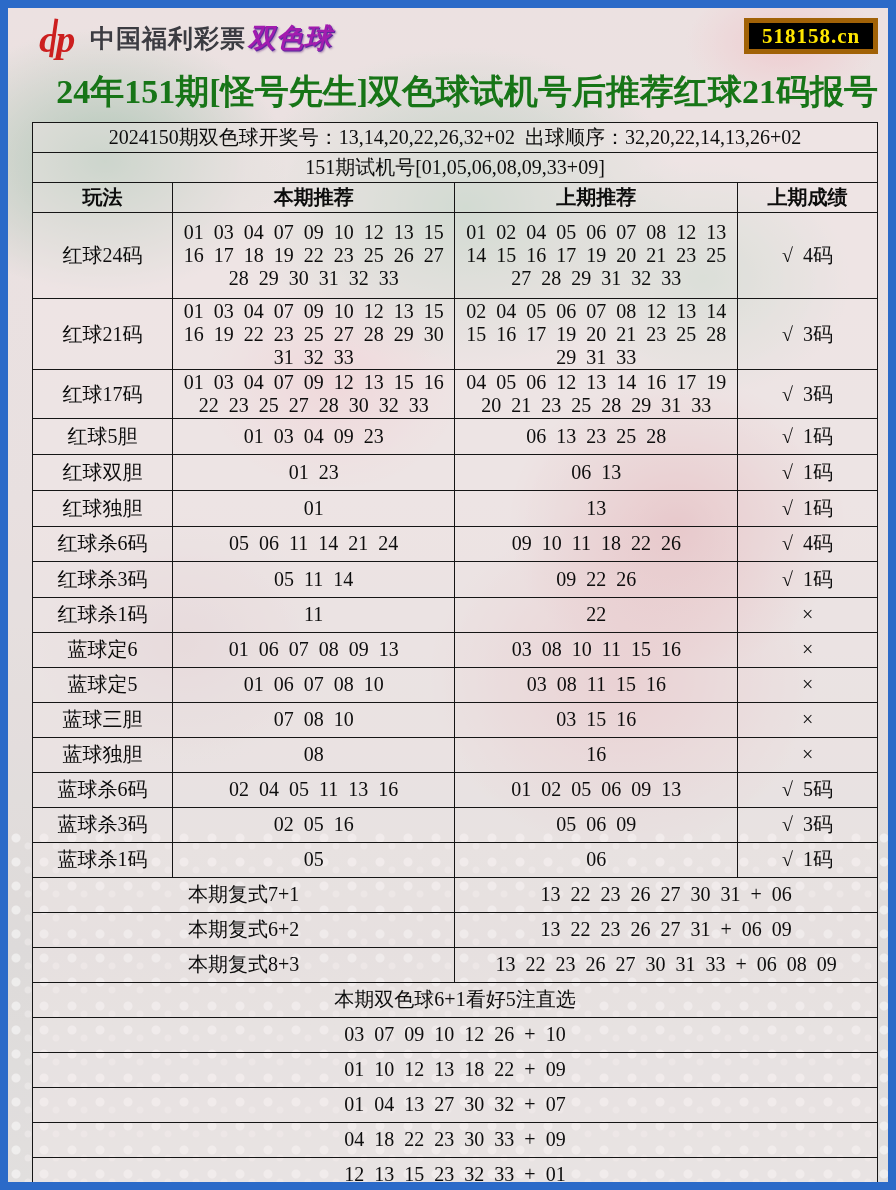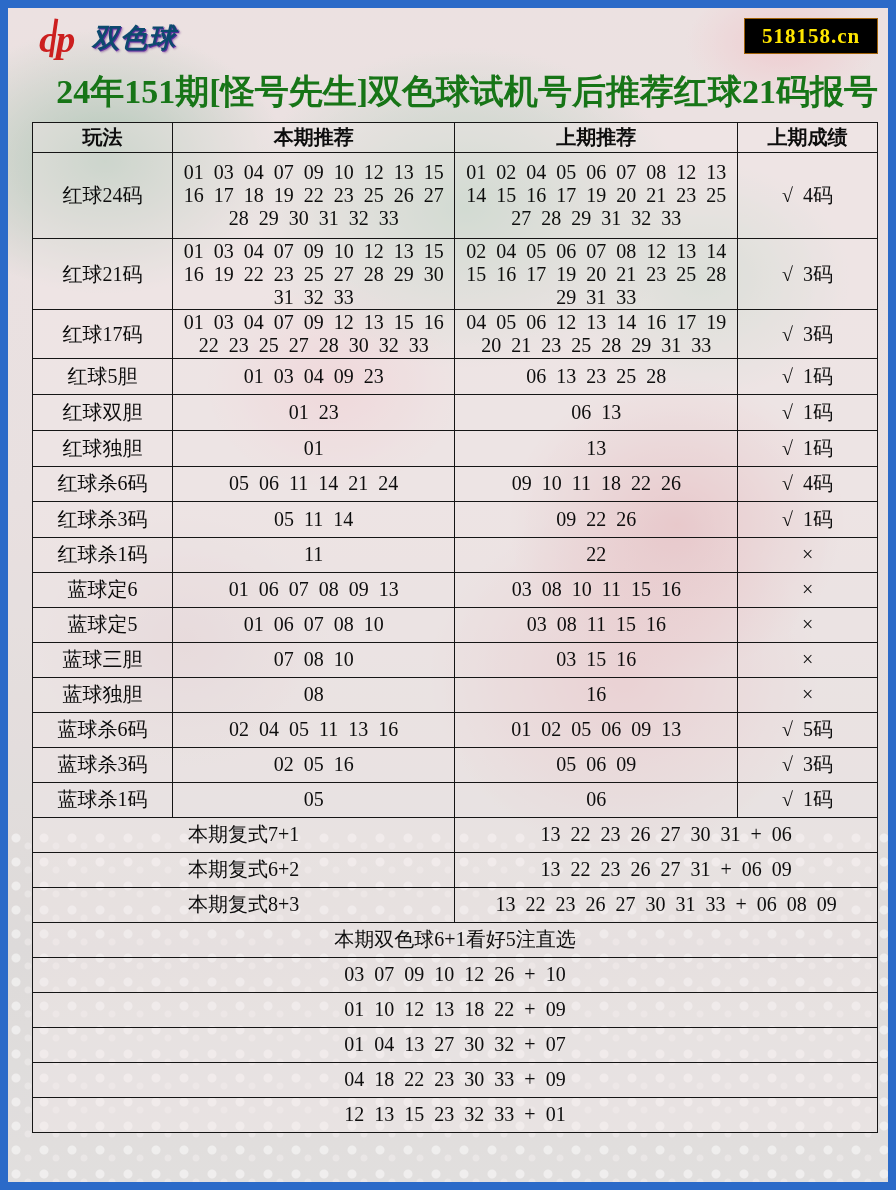--- a/index.html
+++ b/index.html
@@ -41,26 +41,26 @@
   .topbar { position:relative; height:58px; }
   .brand { position:absolute; left:6px; top:7px; display:flex; align-items:center; }
   .cp-mark { width:46px; height:46px; margin-right:6px; }
   .brand-text {
     font-family:"Liberation Sans","DejaVu Sans",sans-serif;
     font-weight:bold; font-size:25px; color:#3b3b41; letter-spacing:1px;
   }
   .brand-product {
     font-family:"Liberation Sans","DejaVu Sans",sans-serif;
     font-weight:bold; font-style:italic; font-size:27px; letter-spacing:1px;
-    color:#0c4a6e; text-shadow:1px 1px 0 #5a2c9e, 2px 2px 2px rgba(90,20,120,.45);
+    color:#a21caf; text-shadow:1px 1px 0 #5a2c9e, 2px 2px 2px rgba(90,20,120,.45);
     margin-left:2px;
   }
   .site-badge {
     position:absolute; right:0; top:10px; width:134px; height:36px;
-    background:#000; border:1px solid #a16207;
+    background:#000; border:5px solid #a16207;
     color:#ffe600; font-size:21px; font-weight:bold; letter-spacing:1px;
     display:flex; align-items:center; justify-content:center;
   }
 
   
   .page-title {
     height:56px; line-height:52px; text-align:right;
     font-size:34px; font-weight:600; color:#177517; letter-spacing:0;
     white-space:nowrap;
   }
@@ -98,36 +98,43 @@
   <div class="wash"></div>
 
   <div class="content">
 
     <div class="topbar">
       <div class="brand">
         <svg class="cp-mark" viewBox="0 0 50 50">
           <text x="1" y="40" font-family="Liberation Serif, serif" font-style="italic" font-weight="bold" font-size="42" fill="#cc1f1f">cp</text>
           <path d="M20 4 L14 46" stroke="#cc1f1f" stroke-width="4" fill="none"></path>
         </svg>
+        <span class="brand-text">中国福利彩票</span>
         <span class="brand-product">双色球</span>
       </div>
       <div class="site-badge">518158.cn</div>
     </div>
 
     <div class="page-title">24年151期[怪号先生]双色球试机号后推荐红球21码报号</div>
 
     <table class="main">
       <colgroup>
         <col style="width:16.55%">
           <col style="width:33.45%">
         <col style="width:33.45%">
           <col style="width:16.55%">
       </colgroup>
       <tbody>
         <tr>
+          <td class="info-cell" colspan="4">2024150期双色球开奖号：13,14,20,22,26,32+02 出球顺序：32,20,22,14,13,26+02</td>
+        </tr>
+        <tr>
+          <td class="info-cell" colspan="4">151期试机号[01,05,06,08,09,33+09]</td>
+        </tr>
+        <tr>
           <td class="head-cell">玩法</td>
           <td class="head-cell">本期推荐</td>
           <td class="head-cell">上期推荐</td>
           <td class="head-cell">上期成绩</td>
         </tr>
 
         <tr class="h86">
           <td class="play-label">红球24码</td>
           <td class="nums-left">01 03 04 07 09 10 12 13 15
 16 17 18 19 22 23 25 26 27

